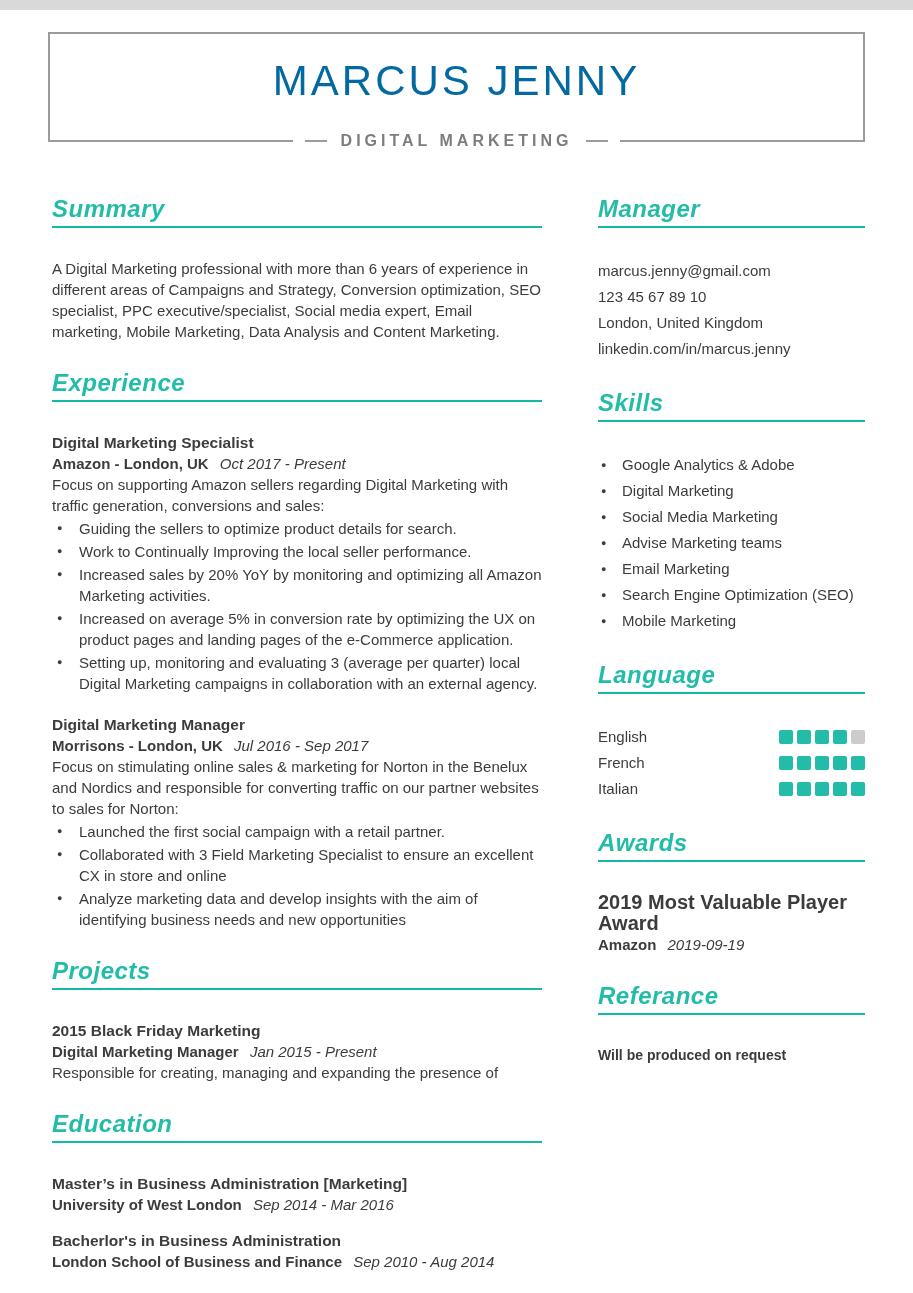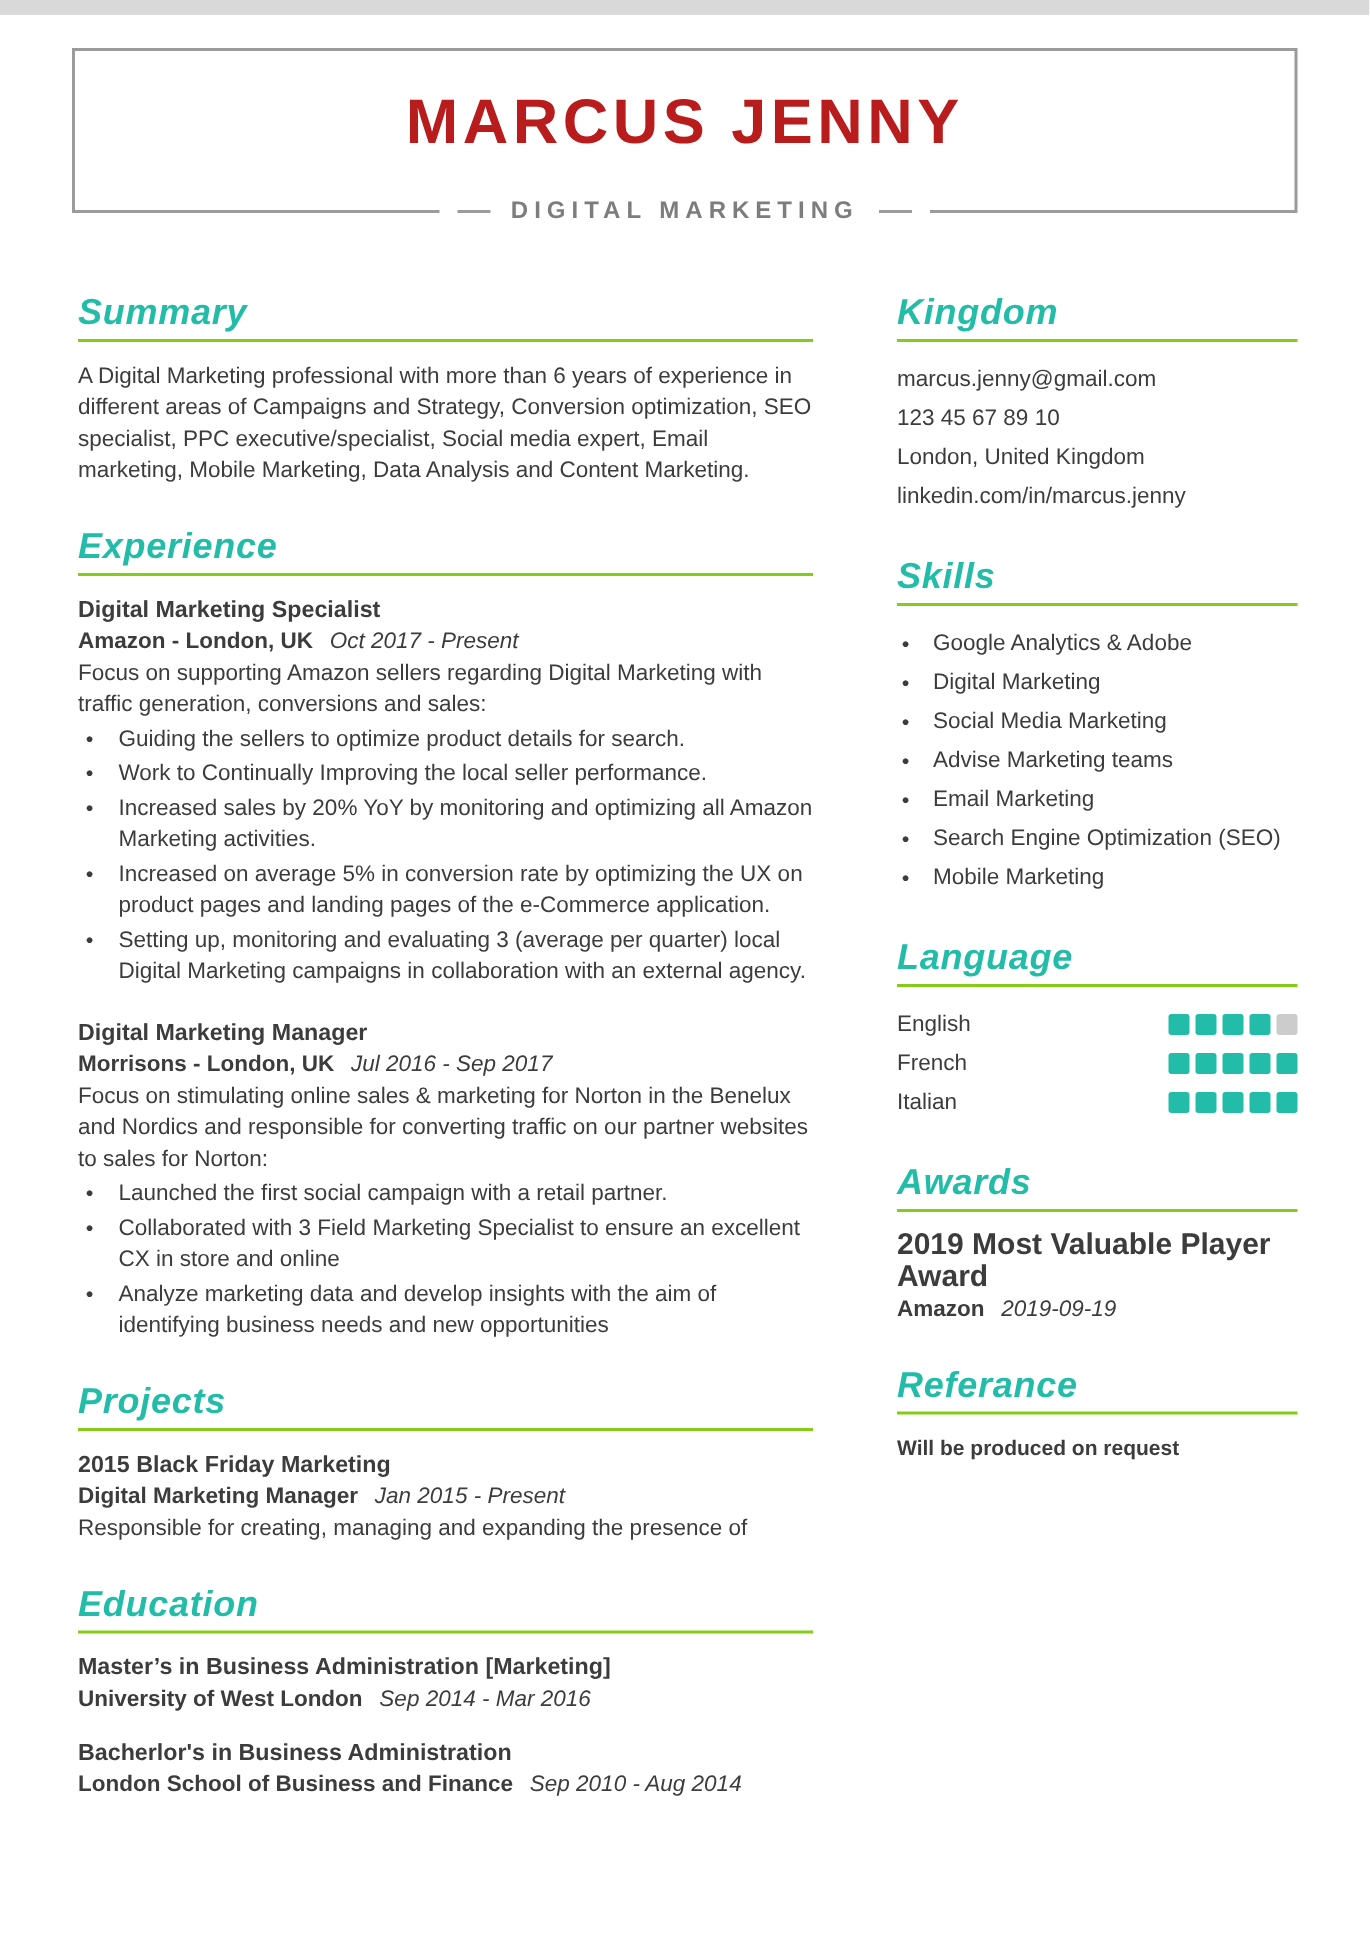--- a/index.html
+++ b/index.html
@@ -11,41 +11,41 @@
   }
   .top-strip { height: 10px; background: #d9d9d9; }
 
   
   .header-box {
     position: relative; margin: 22px 48px 0 48px; height: 110px;
     border: 2px solid #9b9b9b;
     display: flex; align-items: center; justify-content: center;
   }
   .name {
-    color: #b91c1c; font-size: 42px; font-weight: 700;
+    color: #0369a1; font-size: 42px; font-weight: 400;
     letter-spacing: 3px; margin-bottom: 14px;
   }
   .subtitle-wrap { position: absolute; left: 0; right: 0; bottom: -11px; text-align: center; }
   .subtitle {
     display: inline-flex; align-items: center; gap: 14px;
     background: #ffffff; padding: 0 12px; line-height: 20px;
     color: #7d7d7d; font-size: 16px; letter-spacing: 4px; font-weight: 600;
   }
   .dash { display: inline-block; width: 22px; height: 2px; background: #9b9b9b; }
 
   
   .columns { display: flex; margin-top: 56px; padding: 0 48px 0 52px; gap: 56px; }
   .col-left { width: 490px; flex: none; }
   .col-right { flex: 1; min-width: 0; }
 
   section { margin-bottom: 30px; }
   .heading {
     color: #23bca8; font-size: 24px; font-style: italic; font-weight: 700;
-    letter-spacing: 0.5px; padding-bottom: 7px; margin-bottom: 12px;
-    border-bottom: 2px solid #84cc16;
+    letter-spacing: 0.5px; padding-bottom: 7px; margin-bottom: 30px;
+    border-bottom: 2px solid #14b8a6;
   }
 
   
   .job { margin-bottom: 20px; }
   .bold-line { font-weight: 700; font-size: 15.5px; }
   .meta-line { font-size: 15px; }
   .meta-line .org { font-weight: 700; }
   .meta-line .dates { font-style: italic; margin-left: 7px; }
   .job-desc { margin-bottom: 2px; }
 
@@ -167,21 +167,21 @@
           <span class="dates">Sep 2010 - Aug 2014</span>
         </div>
       </div>
     </section>
 
   </div>
 
   <div class="col-right">
 
     <section>
-      <h2 class="heading">Kingdom</h2>
+      <h2 class="heading">Manager</h2>
       <div class="contact-item">marcus.jenny@gmail.com</div>
       <div class="contact-item">123 45 67 89 10</div>
       <div class="contact-item">London, United Kingdom</div>
       <div class="contact-item">linkedin.com/in/marcus.jenny</div>
     </section>
 
     <section>
       <h2 class="heading">Skills</h2>
       <ul class="skills">
         <li>Google Analytics &amp; Adobe</li>

